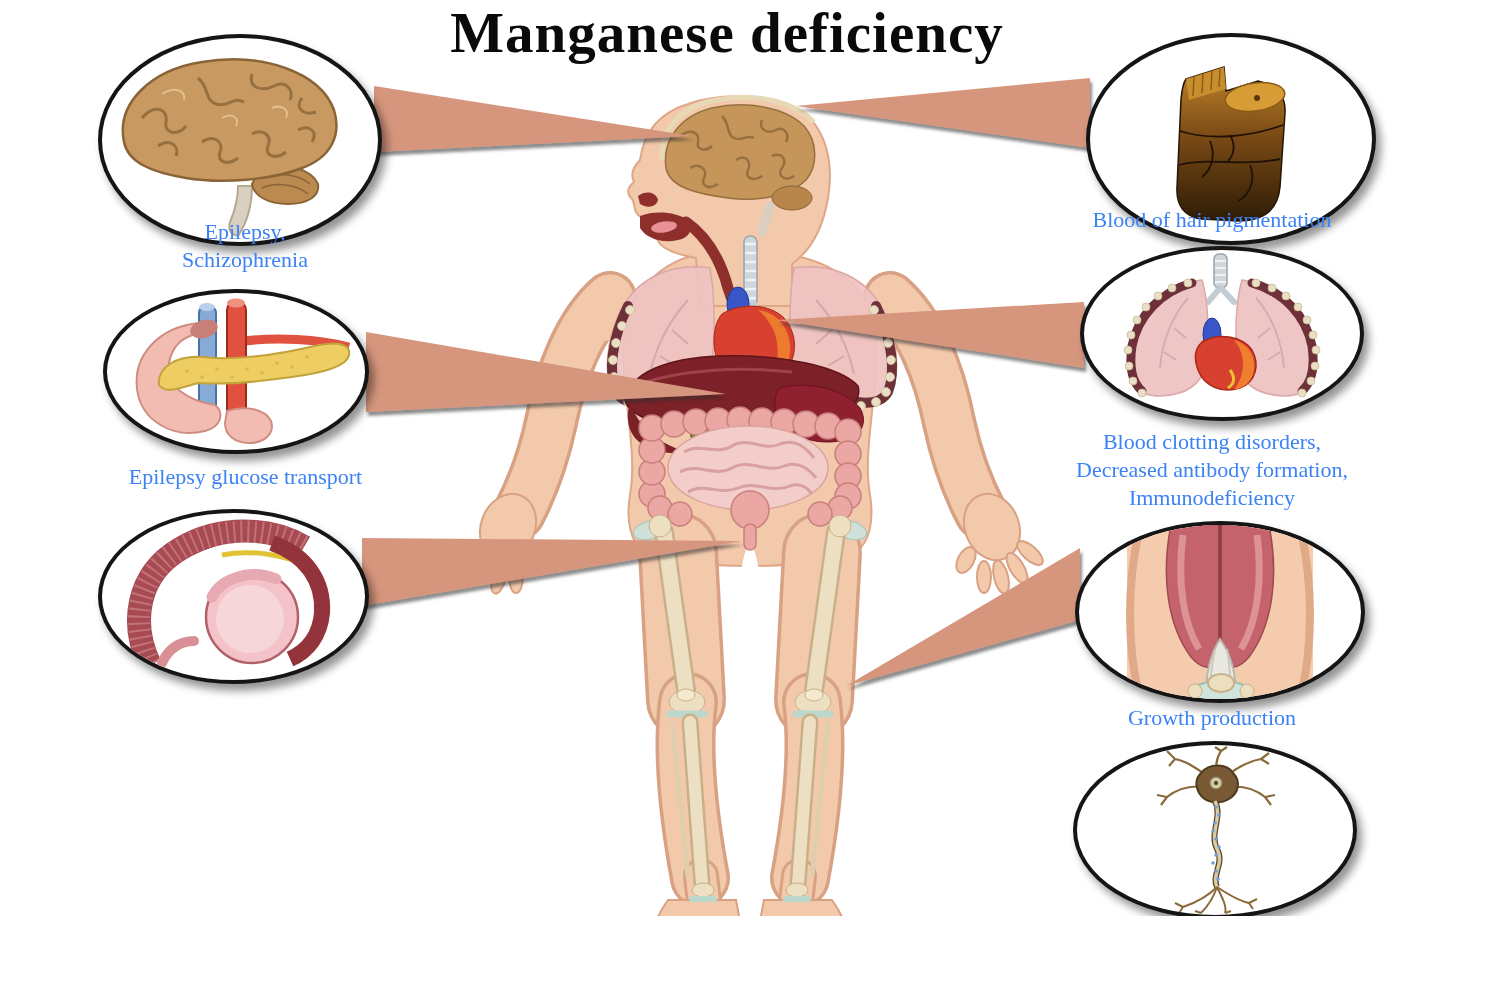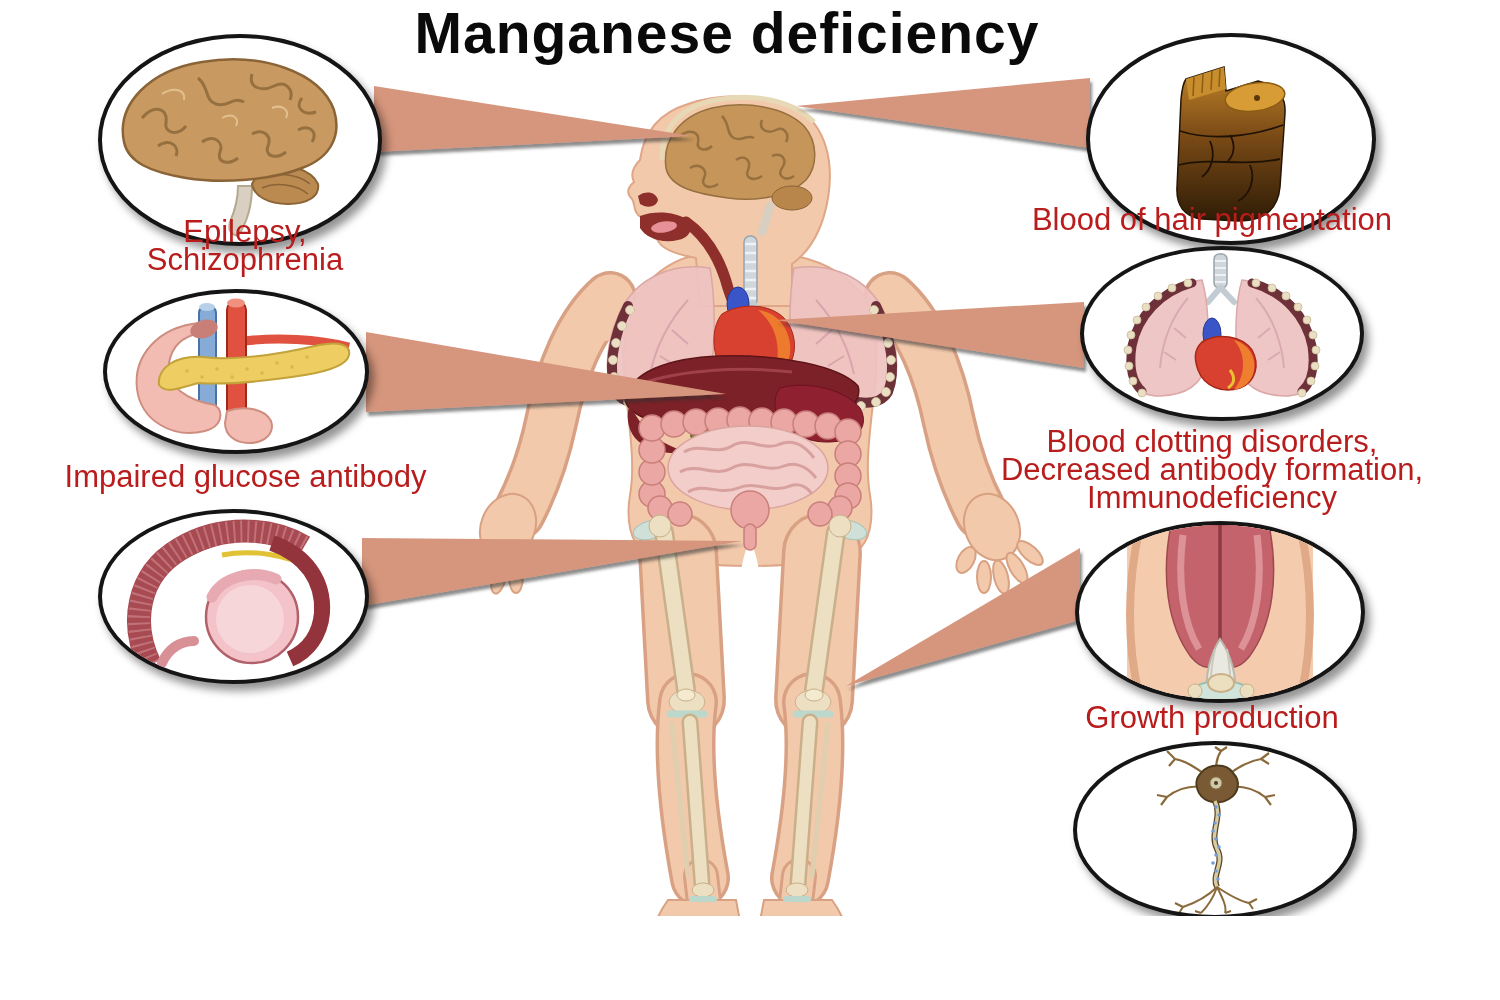--- a/index.html
+++ b/index.html
@@ -1,23 +1,23 @@
 <!DOCTYPE html>
 <html><head>
 <meta charset="utf-8">
 <style>
   html,body{margin:0;padding:0;background:#fff;}
   #stage{position:relative;width:1500px;height:916px;background:#fff;overflow:hidden;
-         font-family:Liberation Sans, sans-serif;border-radius:21px;}
+         font-family:Liberation Serif, serif;border-radius:21px;}
   .title{position:absolute;top:0px;left:0;width:1454px;margin:0;text-align:center;
          font-size:57px;font-weight:700;color:#0a0a0a;letter-spacing:1px;}
   .circle{position:absolute;box-sizing:border-box;border:4px solid #151515;border-radius:50%;
           background:#fff;box-shadow:5px 7px 9px rgba(0,0,0,.42);overflow:hidden;}
   .circle svg{display:block;width:100%;height:100%;}
-  .label{position:absolute;text-align:center;font-size:31px;line-height:28px;color:#b91c1c;
+  .label{position:absolute;text-align:center;font-size:22px;line-height:28px;color:#3b82f6;
          white-space:pre-line;}
   #scene{position:absolute;left:0;top:0;}
 </style>
 </head>
 <body>
 
 <div id="stage">
 
   <h1 class="title">Manganese deficiency</h1>
 
@@ -419,19 +419,19 @@
         <path d="M 140,142 C 136,154 130,162 124,168 M 124,168 L 118,166"></path>
         <path d="M 140,142 C 146,154 150,162 148,168 M 148,168 L 154,166"></path>
         <path d="M 140,142 C 152,150 162,156 172,158 M 172,158 L 180,154 M 172,158 L 176,164"></path>
       </g>
     </svg>
   </div>
 
   <div class="label" style="left:70px;top:218px;width:350px;">Epilepsy,
 Schizophrenia</div>
   <div class="label" style="left:1002px;top:206px;width:420px;">Blood of hair pigmentation</div>
-  <div class="label" style="left:18px;top:463px;width:455px;">Impaired glucose antibody</div>
+  <div class="label" style="left:18px;top:463px;width:455px;">Epilepsy glucose transport</div>
   <div class="label" style="left:957px;top:428px;width:510px;">Blood clotting disorders,
 Decreased antibody formation,
 Immunodeficiency</div>
   <div class="label" style="left:1002px;top:704px;width:420px;">Growth production</div>
 
 </div>
 
 </body></html>

